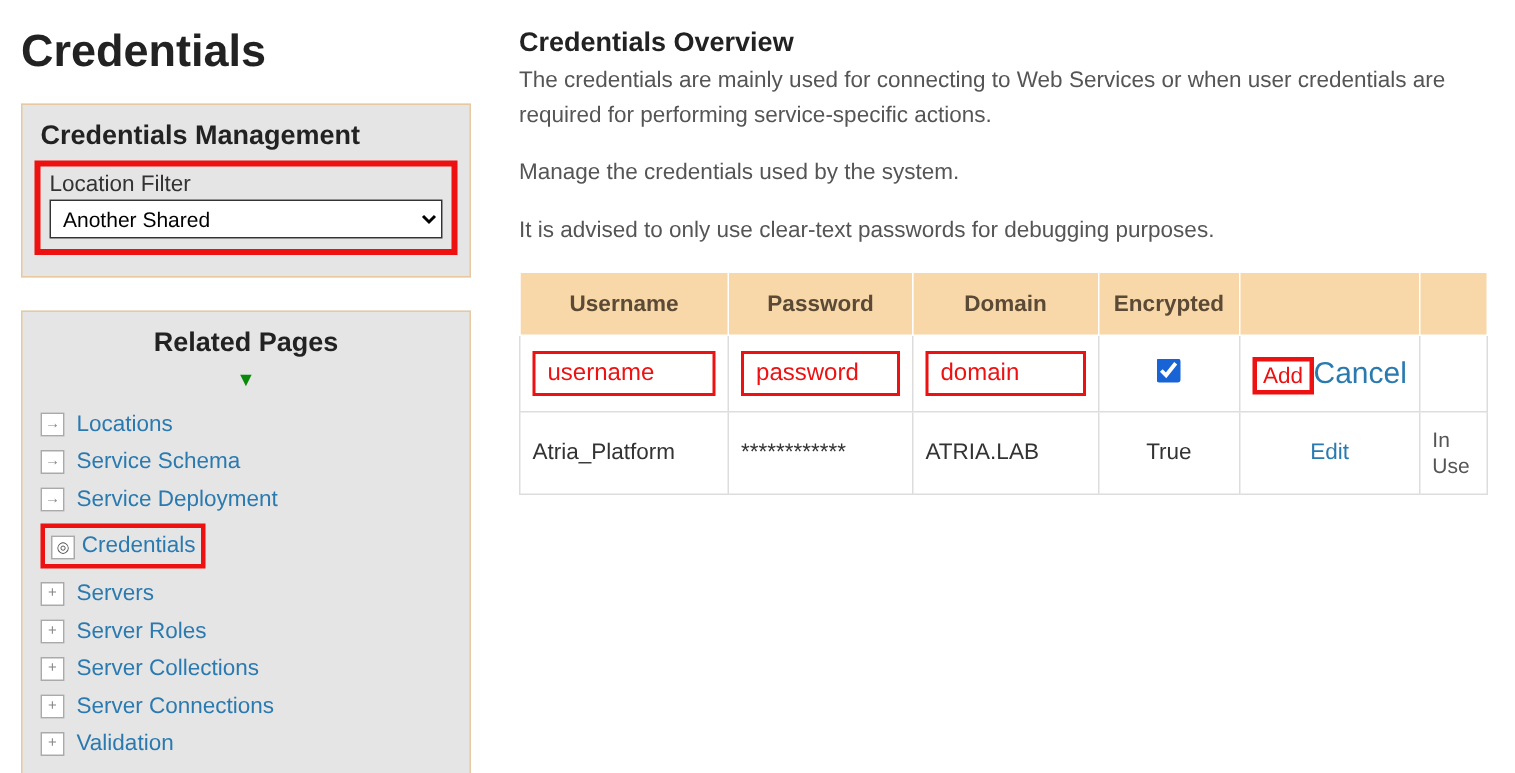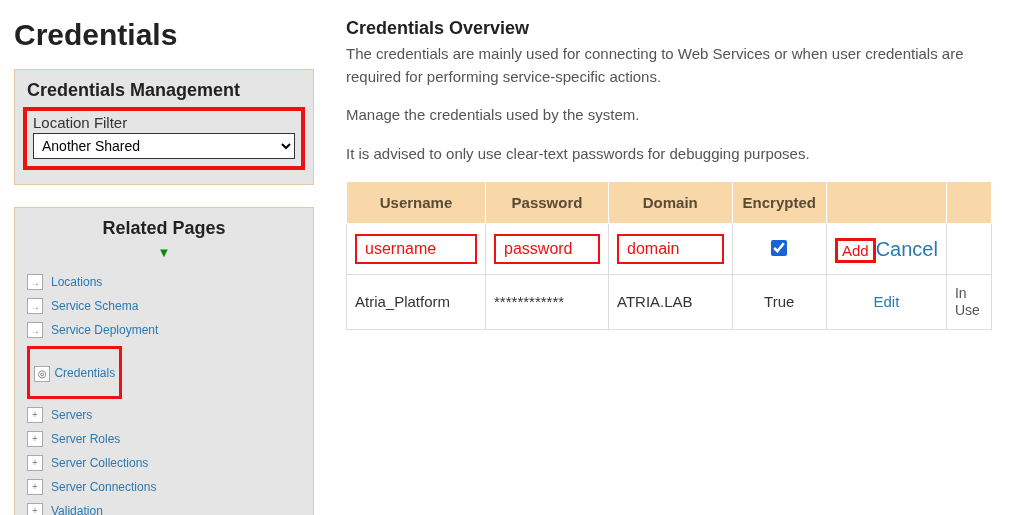--- a/index.html
+++ b/index.html
@@ -10,24 +10,24 @@
     .page-title { font-size: 30px; font-weight: 700; color: #222; margin-bottom: 18px; line-height: 1.1; }
     .panel { background: #e5e5e5; border: 1px solid #e6c9a0; padding: 10px 12px 14px; margin-bottom: 22px; }
     .panel-title { font-size: 18px; font-weight: 700; color: #222; margin-bottom: 6px; }
     .panel-title-row { display: flex; justify-content: space-between; align-items: center; margin-bottom: 10px; flex-direction: column; }
     .collapse-caret { font-size: 13px; color: #0a8a0a; cursor: pointer; }
     .field-label { font-size: 15px; color: #333; margin-bottom: 2px; display: block; }
     .highlight-filter { border: 4px solid #e11; padding: 3px 6px 7px; margin: 0 -4px; }
     select { width: 100%; border: 1px solid #333; background: #fff; font-size: 14px; padding: 3px 4px; height: 26px; }
     .related-list { list-style: none; }
     .related-list li { display: flex; align-items: center; gap: 8px; padding: 4px 0; }
-    .related-list a { color: #2a7ab0; text-decoration: none; font-size: 12px; }
+    .related-list a { color: #2a7ab0; text-decoration: none; font-size: 15px; }
     .rel-icon { width: 16px; height: 16px; border: 1px solid #aaa; display: inline-flex; align-items: center; justify-content: center; font-size: 10px; color: #888; background: #fff; }
     .rel-icon.gear-like { color: #555; }
-    .highlight-cred { border: 3px solid #e11; padding: 14px 4px; text-align: right; }
+    .highlight-cred { border: 3px solid #e11; padding: 3px 4px; text-align: right; }
     .right-title { font-size: 18px; font-weight: 700; color: #222; margin-bottom: 4px; }
     .right-desc { font-size: 15px; color: #555; margin-bottom: 16px; line-height: 1.5; }
     table { width: 100%; border-collapse: collapse; }
     thead tr { background: #f8d7a8; }
     th { font-weight: 700; color: #5a4a36; padding: 12px 10px; border: 1px solid #fff; font-size: 15px; text-align: center; }
     td { padding: 10px 8px; border: 1px solid #ddd; font-size: 15px; color: #333; vertical-align: middle; text-align: left; }
     td.center { text-align: center; }
     .inline-input { border: 2px solid #e11; padding: 4px 8px; font-size: 16px; color: #e11; background: #fff; width: 100%; }
     .inline-input::placeholder { color: #e11; opacity: 1; }
     .chk { width: 16px; height: 16px; accent-color: #1864d6; }

